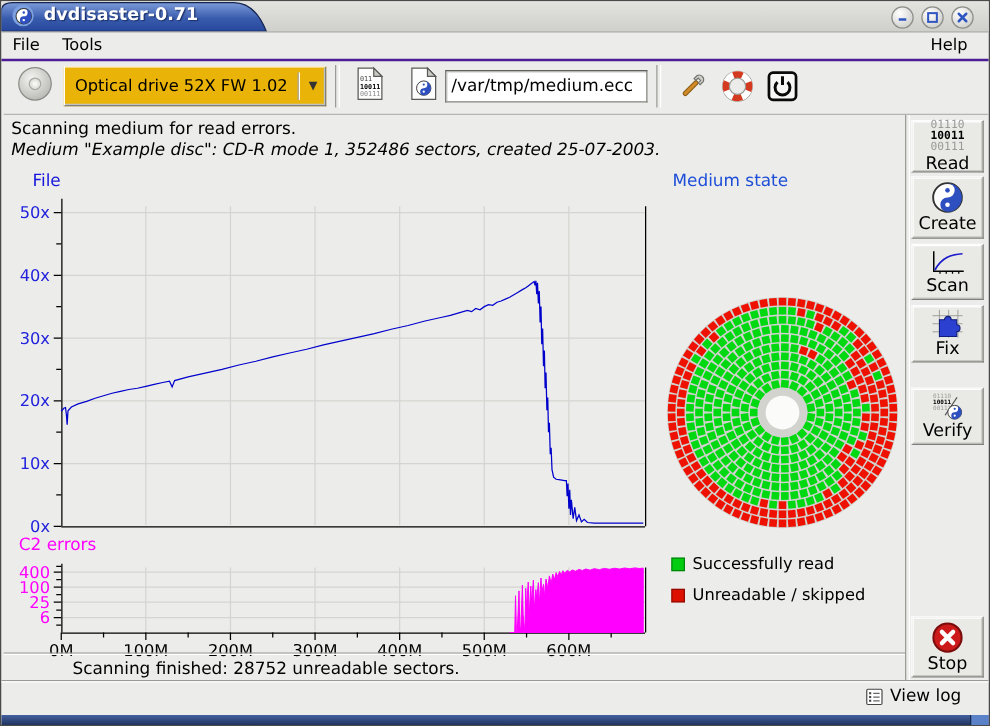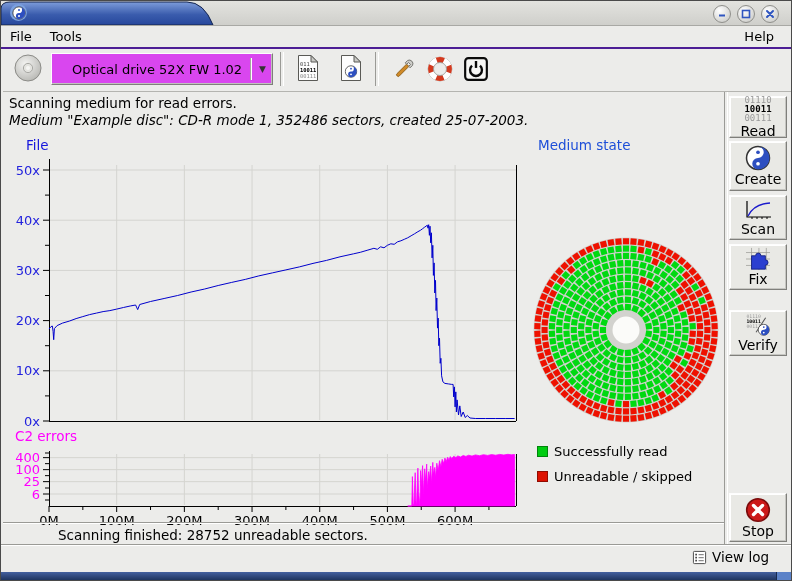--- a/index.html
+++ b/index.html
@@ -17,21 +17,21 @@
   .title-text{position:absolute;left:34px;top:3px;color:#fff;font-weight:bold;font-size:14px;text-shadow:1px 1px 1px #1a2f66;}
   .win-buttons{position:absolute;right:12px;top:4px;display:flex;gap:6px;}
   .winbtn{width:18px;height:18px;border-radius:50%;background:radial-gradient(circle at 35% 30%,#ffffff,#c4c4c0);border:1px solid #8f8f8b;display:flex;align-items:center;justify-content:center;cursor:default;box-sizing:border-box;}
   
   .menubar{position:absolute;left:0;top:24px;width:100%;height:22px;display:flex;align-items:center;border-bottom:2px solid #4c1d95;}
   .menu-item{padding:2px 9px;}
   .menu-right{margin-left:auto;margin-right:8px;}
   
   .toolbar{position:absolute;left:2px;top:46px;width:788px;height:44px;display:flex;align-items:center;border-bottom:1px solid #b4b4b0;}
   .tsep{width:2px;height:34px;margin:0 7px;border-left:1px solid #9a9a96;border-right:1px solid #ffffff;}
-  .combo{height:30px;display:flex;align-items:center;background:#d946ef;border-top:1px solid #fdfdfd;border-left:1px solid #fdfdfd;border-right:1px solid #7f7f7b;border-bottom:1px solid #7f7f7b;box-shadow:inset -1px -1px 0 #c2c2be;padding:0 6px 0 20px;gap:8px;}
+  .combo{height:30px;display:flex;align-items:center;background:#eab308;border-top:1px solid #fdfdfd;border-left:1px solid #fdfdfd;border-right:1px solid #7f7f7b;border-bottom:1px solid #7f7f7b;box-shadow:inset -1px -1px 0 #c2c2be;padding:0 6px 0 8px;gap:8px;}
   .combo-sep{width:1px;height:22px;background:#a5a5a1;box-shadow:1px 0 0 #fff;}
   .combo-arrow{font-size:9px;color:#333;}
   .entry{height:24px;width:152px;background:#fff;border:1px solid #7f7f7b;border-top:1px solid #5f5f5b;box-shadow:inset 1px 1px 0 #c8c8c4;font-family:"DejaVu Sans","Liberation Sans",sans-serif;font-size:13.5px;padding:0 4px;color:#000;}
   .tool-btn{background:none;border:none;padding:2px;margin:0 3px;display:flex;align-items:center;}
   
   .vsep{position:absolute;left:723px;top:91px;width:2px;height:453px;border-left:1px solid #9a9a96;border-right:1px solid #ffffff;}
   .status-line1{position:absolute;left:8px;top:94px;font-size:13.5px;}
   .status-line2{position:absolute;left:8px;top:111px;font-size:13.5px;font-style:italic;}
   .chart-label{position:absolute;font-size:13.5px;}
   .lbl-speed{left:25px;top:136px;color:#1515dd;}
@@ -84,20 +84,21 @@
   <div class="titlebar">
     <div class="title-tab">
       <svg width="220" height="24">
         <path d="M0,24 L0,8 Q0,1 9,1 L186,1 Q203,1 212,24 Z" fill="url(#tg)" stroke="#14254f"></path>
       </svg>
       <span class="title-logo">
         <svg width="14" height="14" viewBox="0 0 24 24">
             <use href="#yy"></use>
           </svg>
       </span>
+      <span class="title-text">dvdisaster-0.71</span>
     </div>
     <div class="win-buttons">
       <span class="winbtn">
         <svg width="10" height="10">
             <line x1="2" y1="6.5" x2="8" y2="6.5" stroke="#2f55c0" stroke-width="2"></line>
           </svg>
       </span>
       <span class="winbtn">
         <svg width="10" height="10">
             <rect x="1.5" y="1.5" width="7" height="7" fill="none" stroke="#2f55c0" stroke-width="1.6"></rect>
@@ -144,20 +145,21 @@
       <svg width="24" height="28" viewBox="0 0 24 28">
         <path d="M2.5 1.5 H15 L21.5 8 V26.5 H2.5 Z" fill="#fdfdfd" stroke="#5a5a56"></path>
         <path d="M15 1.5 L21.5 8 H15 Z" fill="#c9c9c5" stroke="#5a5a56"></path>
         <g transform="translate(5.5 11)">
             <svg width="13" height="13" viewBox="0 0 24 24">
               <use href="#yy"></use>
             </svg>
           </g>
       </svg>
     </span>
+    <input class="entry" value="/var/tmp/medium.ecc" style="">
     <div class="tsep"></div>
     <button class="tool-btn" title="">
       <svg width="26" height="26" viewBox="0 0 24 24">
         <g transform="rotate(45 12 12)">
           <rect x="10.5" y="7" width="3" height="14" rx="1.3" fill="#d08a28" stroke="#8a5a12" stroke-width="0.8"></rect>
           <path d="M8.8 4 a3.4 3.4 0 0 1 6.4 0 l0 3.2 -1.9 0 0-2.4 -2.6 0 0 2.4 -1.9 0 z" fill="#cdcdc9" stroke="#6e6e6a" stroke-width="0.8"></path>
         </g>
       </svg>
     </button>
     <button class="tool-btn">

